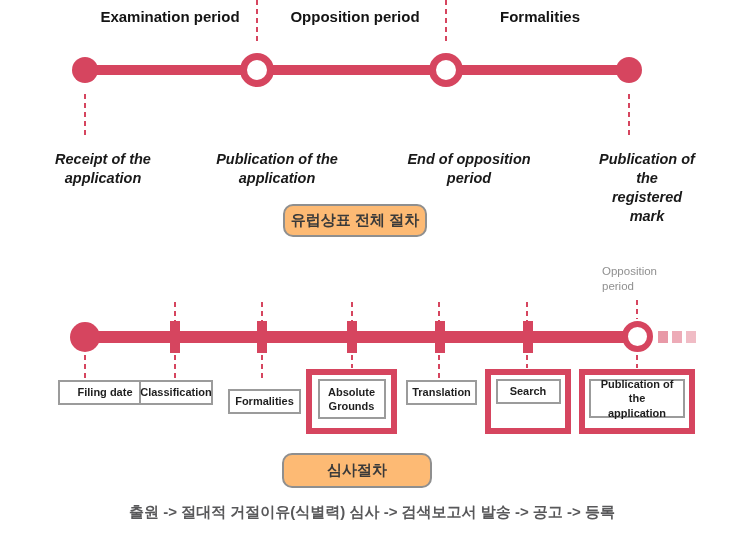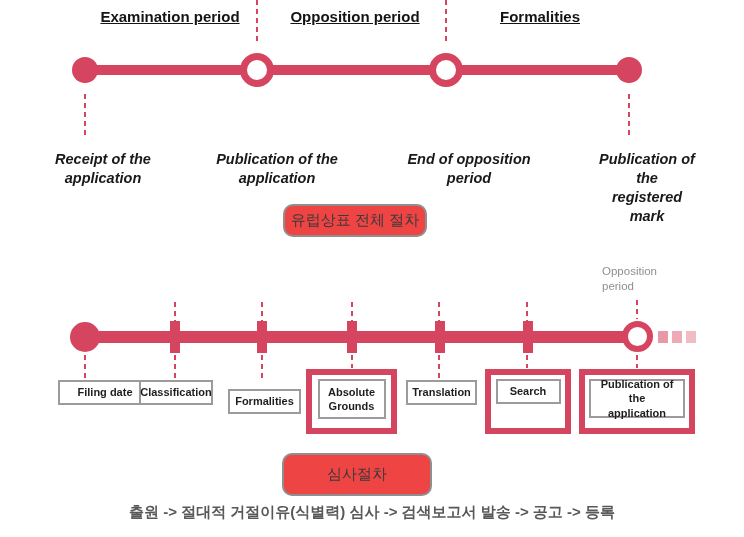--- a/index.html
+++ b/index.html
@@ -13,26 +13,26 @@
   .stage{position:relative;width:744px;height:537px;background:#fff;overflow:hidden;}
 
   
   .vdash{position:absolute;width:2px;
     background:repeating-linear-gradient(180deg,var(--red) 0,var(--red) 5px,transparent 5px,transparent 9px);}
   .tbar{position:absolute;background:var(--red);}
   .dot{position:absolute;border-radius:50%;background:var(--red);display:flex;align-items:center;justify-content:center;}
   .dot::after{content:"";display:block;background:#fff;border-radius:50%;}
   .ring{position:absolute;background:#fff;border-radius:50%;border:7px solid var(--red);}
   .phase-label{position:absolute;transform:translateX(-50%);white-space:nowrap;
-    font-size:15px;font-weight:700;color:#141414;text-decoration:underline;}
+    font-size:15px;font-weight:700;color:#141414;}
   .milestone-label{position:absolute;transform:translateX(-50%);text-align:center;
     white-space:pre-line;font-size:14.5px;font-weight:700;color:#191919;line-height:1.3;font-style:italic;}
-  .caption-box{position:absolute;background:#ef4444;border:2px solid var(--caption-border);
+  .caption-box{position:absolute;background:#fdba74;border:2px solid var(--caption-border);
     border-radius:10px;display:flex;align-items:center;justify-content:center;
-    font-size:15px;font-weight:400;color:#3a3a3a;}
+    font-size:15px;font-weight:700;color:#3a3a3a;}
   .step-box{border:2px solid var(--border-gray);background:#fff;display:flex;align-items:center;
     justify-content:center;text-align:center;font-size:11px;font-weight:600;color:#1e1e1e;
     line-height:1.3;white-space:pre-line;padding:1px 3px;}
   .step-plain{position:absolute;}
   .hl-wrap{position:absolute;border:6px solid var(--red);background:#fff;
     display:flex;justify-content:center;align-items:flex-start;padding-top:4px;}
   .tick{position:absolute;width:10px;height:32px;background:var(--red);}
   .fade-sq{position:absolute;width:10px;height:12px;}
   .annotation{position:absolute;transform:translateX(-50%);text-align:left;white-space:pre-line;
     font-size:11.5px;color:#909090;line-height:1.3;}
@@ -119,19 +119,19 @@
 
   <div class="hl-wrap" style="left:485px;top:369px;width:86px;height:65px">
     <div class="step-box" style="width:65px;height:25px">Search</div>
   </div>
 
   <div class="hl-wrap" style="left:579px;top:369px;width:116px;height:65px">
     <div class="step-box" style="width:96px;height:39px">Publication of the
 application</div>
   </div>
 
-  <div class="caption-box" style="left:282px;top:453px;width:150px;height:43px">
+  <div class="caption-box" style="left:282px;top:453px;width:150px;height:35px">
     <span>심사절차</span>
   </div>
 
   <div class="footer">출원 -&gt; 절대적 거절이유(식별력) 심사 -&gt; 검색보고서 발송 -&gt; 공고 -&gt; 등록</div>
 
 </div>
 
 </body></html>

